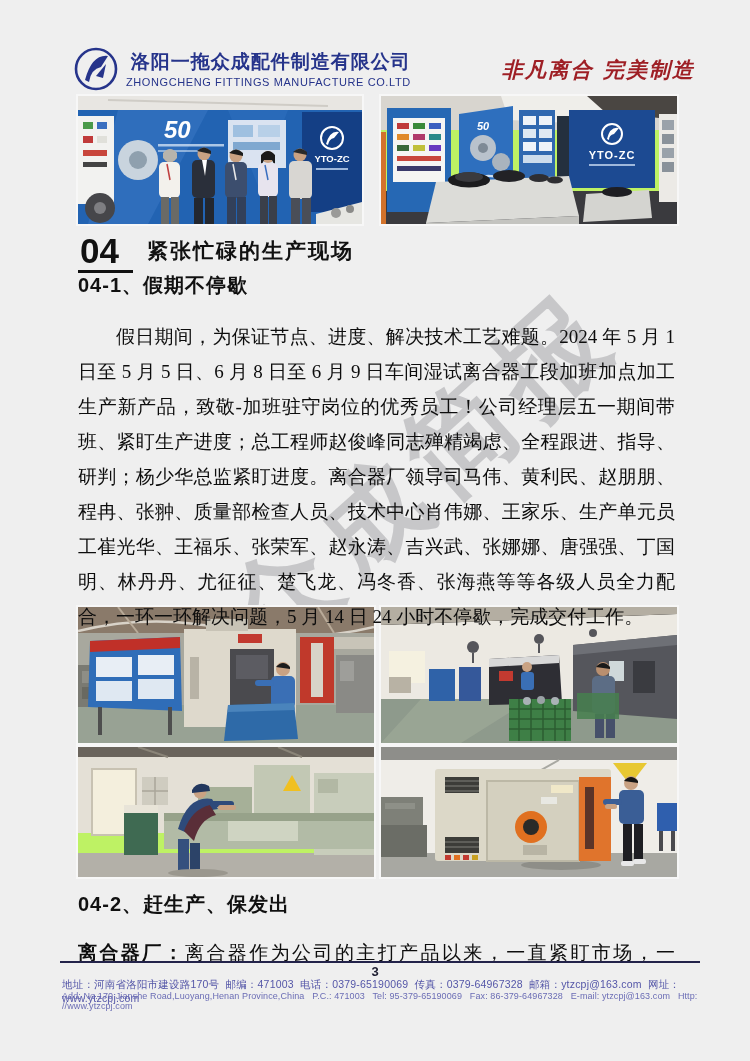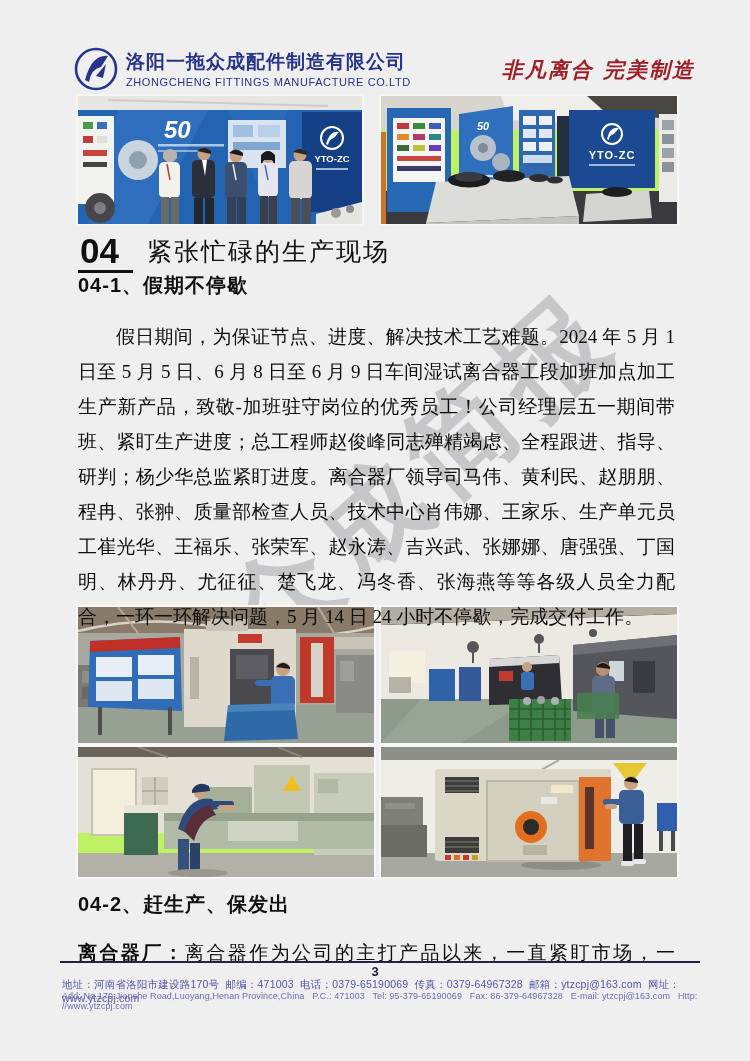--- a/index.html
+++ b/index.html
@@ -12,41 +12,41 @@
              transform:rotate(-42deg);pointer-events:none;
              color:rgba(122,122,128,0.34);font-weight:bold;
              font-family:"DejaVu Sans",sans-serif;}
   .wm-logo{width:86px;height:86px;border:13px solid rgba(122,122,128,0.34);
            transform:rotate(45deg);border-radius:8px;flex:none;}
   .wm-text{font-size:106px;letter-spacing:14px;line-height:1;white-space:nowrap;}
 
   
   .hdr-logo{position:absolute;left:72px;top:46px;width:48px;height:46px;z-index:2;}
   .hdr-names{position:absolute;left:126px;top:52px;z-index:2;color:#26348b;}
-  .cn-name{font-size:19px;font-weight:900;letter-spacing:1px;line-height:1.1;}
+  .cn-name{font-size:19px;font-weight:900;letter-spacing:1px;line-height:1.1;text-align:right;}
   .en-name{font-size:11px;font-weight:normal;letter-spacing:0.6px;margin-top:3px;}
   .slogan{position:absolute;right:55px;top:56px;z-index:2;color:#9e1f25;
           font-family:"DejaVu Serif","Liberation Serif",serif;
           font-size:21px;font-weight:bold;font-style:italic;letter-spacing:2px;white-space:nowrap;}
 
   
   .photo{position:absolute;z-index:1;background:#bef264;outline:2px solid #f7f7f7;}
   .photo svg{display:block;width:100%;height:100%;}
   #p1{left:78px;top:96px;width:284px;height:128px;}
   #p2{left:381px;top:96px;width:296px;height:128px;}
   #p3{left:78px;top:607px;width:296px;height:136px;}
   #p4{left:381px;top:607px;width:296px;height:136px;}
   #p5{left:78px;top:747px;width:296px;height:130px;}
   #p6{left:381px;top:747px;width:296px;height:130px;}
 
   
   .sec-head{position:absolute;left:78px;top:234px;z-index:2;display:flex;align-items:center;gap:14px;}
   .sec-num{font-size:35px;font-weight:bold;line-height:0.95;border-bottom:3px solid #111;
            padding:0 14px 3px 2px;}
-  .sec-title{font-size:25px;font-weight:400;letter-spacing:2px;padding-bottom:5px;}
+  .sec-title{font-size:21px;font-weight:700;letter-spacing:2px;padding-bottom:5px;}
   .sub-title{position:absolute;left:78px;z-index:2;font-size:20px;font-weight:900;letter-spacing:1px;}
   #sub1{top:272px;}
   #sub2{top:891px;}
   .body-text{position:absolute;left:78px;top:300px;width:597px;z-index:2;
              font-family:"Liberation Serif","DejaVu Serif",serif;
              font-size:19px;line-height:35px;text-align:justify;text-indent:2em;color:#0d0d0d;}
   .lead-line{position:absolute;left:78px;top:919px;width:597px;z-index:2;
              font-size:19px;line-height:30px;text-align:justify;text-align-last:justify;color:#0d0d0d;}
   .lead-line .lead{font-weight:900;font-family:"Liberation Sans",sans-serif;}
   .lead-line .rest{font-family:"Liberation Serif","DejaVu Serif",serif;}

